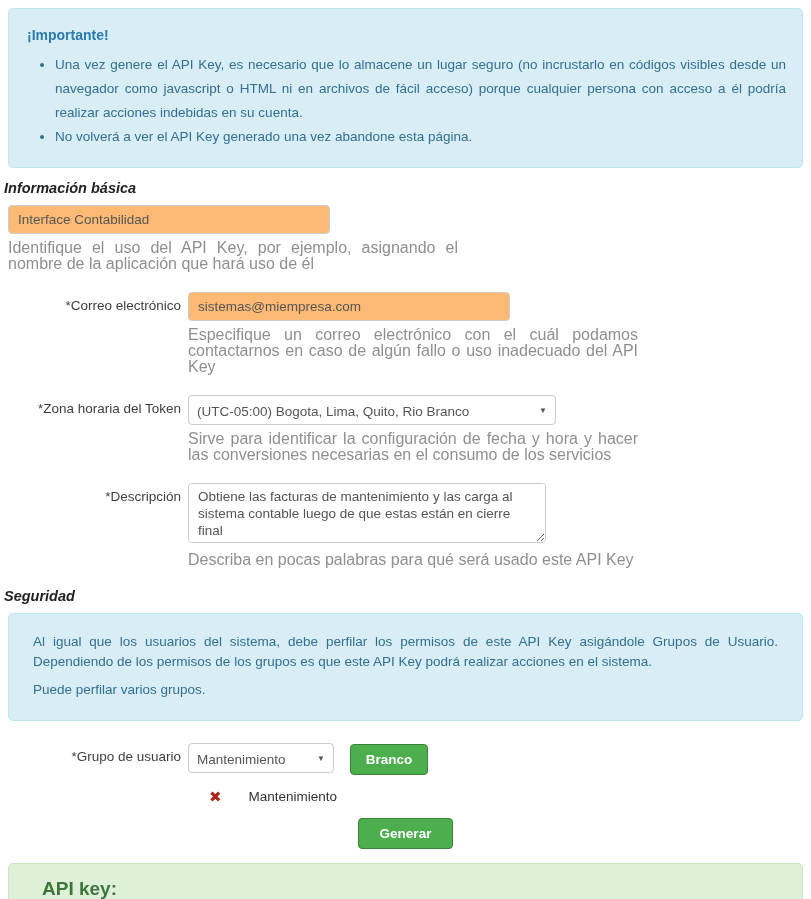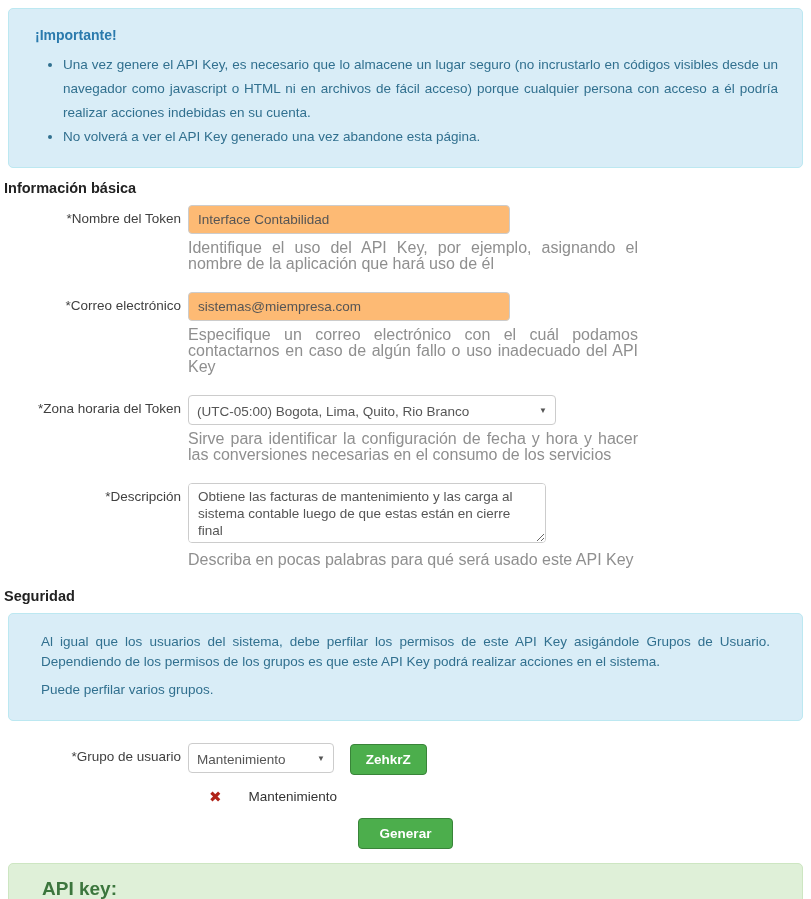--- a/index.html
+++ b/index.html
@@ -11,21 +11,21 @@
     color: #444444;
   }
   .page { width: 811px; padding: 8px; }
 
   
   .alert-info {
     background: #d9edf7;
     border: 1px solid #bce8f1;
     border-radius: 5px;
     color: #31708f;
-    padding: 10px 24px 12px;
+    padding: 10px 16px 12px;
   }
   .alert-title {
     color: #2a7aad;
     font-weight: bold;
     font-size: 14px;
     margin: 8px 0 4px 2px;
   }
   .alert-info ul {
     margin: 10px 0 6px;
     padding-left: 30px;
@@ -35,20 +35,21 @@
   .alert-info p { margin: 8px; line-height: 20px; }
   .alert-info .justified { text-align: justify; }
   .alert-info .spaced { margin-top: 8px; }
 
   
   .section-title {
     font-size: 14.5px;
     font-weight: bold;
     color: #222222;
     margin: 12px 0 9px -4px;
+    font-style: italic;
   }
 
   
   .form-row { display: flex; margin-bottom: 20px; }
   .form-label {
     width: 180px;
     flex-shrink: 0;
     text-align: right;
     padding: 6px 7px 0 0;
     color: #404040;
@@ -176,21 +177,20 @@
     <div class="alert-title">¡Importante!</div>
     <ul>
       <li>Una vez genere el API Key, es necesario que lo almacene un lugar seguro (no incrustarlo en códigos visibles desde un navegador como javascript o HTML ni en archivos de fácil acceso) porque cualquier persona con acceso a él podría realizar acciones indebidas en su cuenta.</li>
       <li>No volverá a ver el API Key generado una vez abandone esta página.</li>
     </ul>
   </div>
 
   <div class="section-title">Información básica</div>
 
   <div class="form-row">
-    <label class="form-label">*Nombre del Token</label>
     <div class="form-field">
       <input class="text-input" type="text" value="Interface Contabilidad" style="">
       <p class="help-text">Identifique el uso del API Key, por ejemplo, asignando el nombre de la aplicación que hará uso de él</p>
     </div>
   </div>
 
   <div class="form-row">
     <label class="form-label">*Correo electrónico</label>
     <div class="form-field">
       <input class="text-input" type="text" value="sistemas@miempresa.com" style="">
@@ -226,21 +226,21 @@
   </div>
 
   <div class="form-row" style="margin-top:22px; margin-bottom:14px;">
     <label class="form-label">*Grupo de usuario</label>
     <div class="form-field">
       <span class="select-wrap">
         <select class="narrow">
           <option>Mantenimiento</option>
         </select>
       </span>
-      <button class="btn-green assoc-btn">ZehkrZ</button>
+      <button class="btn-green assoc-btn">Branco</button>
     </div>
   </div>
 
   <div class="group-item">
     <span class="remove-x">✖</span>
     <span class="group-name">Mantenimiento</span>
   </div>
 
   <div class="generate-wrap">
     <button class="btn-green generate-btn">Generar</button>

